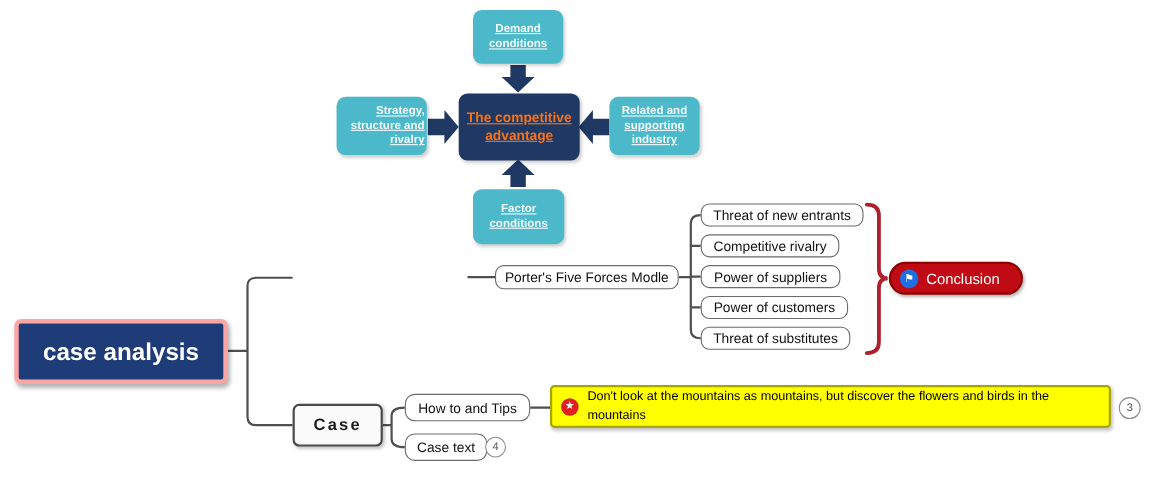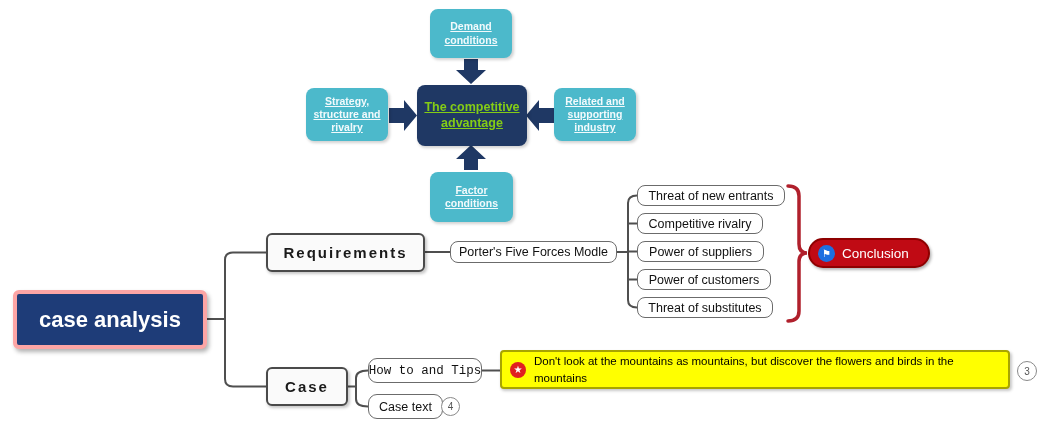--- a/index.html
+++ b/index.html
@@ -12,23 +12,23 @@
   .brace{stroke:var(--brace-red,#b0202c);stroke-width:3.5;fill:none;stroke-linecap:round;}
   .block-arrow{fill:var(--navy,#1f3864);}
 
   
   .tbox{
     position:absolute;display:flex;align-items:center;justify-content:center;
     text-align:center;border-radius:8px;color:#f2fafc;font-weight:bold;
     font-size:10.5px;line-height:1.25;padding:2px;box-sizing:border-box;
     background:var(--teal,#4cb9cb);box-shadow:1.5px 2px 3px rgba(0,0,0,0.18);text-decoration:underline;
   }
-  .tbox.center{background:var(--navy,#1f3864);color:#84cc16;font-size:12.5px;}
+  .tbox.center{background:var(--navy,#1f3864);color:#f97316;font-size:12.5px;}
   .box-demand{left:430px;top:9px;width:82px;height:49px;}
-  .box-strategy{left:306px;top:88px;width:82px;height:53px;}
+  .box-strategy{left:306px;top:88px;width:82px;height:53px;text-align:right;}
   .box-center{left:417px;top:85px;width:110px;height:61px;}
   .box-related{left:554px;top:88px;width:82px;height:53px;}
   .box-factor{left:430px;top:172px;width:83px;height:50px;}
 
   
   .node{
     position:absolute;display:flex;align-items:center;justify-content:center;
     box-sizing:border-box;background:#fff;border:1.5px solid #6b6b6b;
     border-radius:8px;font-size:12.5px;color:#111;white-space:nowrap;
   }
@@ -44,21 +44,21 @@
   }
   .req{left:266px;top:233px;width:159px;height:39px;}
   .case{left:266px;top:367px;width:82px;height:39px;}
   .porter{left:450px;top:241px;width:167px;height:22px;}
   .force{left:637px;height:21px;}
   .f0{top:185px;width:148px;}
   .f1{top:213px;width:126px;}
   .f2{top:241px;width:127px;}
   .f3{top:269px;width:134px;}
   .f4{top:297px;width:136px;}
-  .howto{left:368px;top:358px;width:114px;height:25px;border-radius:9px;font-family:Liberation Mono, monospace;}
+  .howto{left:368px;top:358px;width:114px;height:25px;border-radius:9px;}
   .casetext{left:368px;top:394px;width:75px;height:25px;border-radius:9px;text-align:right;}
 
   .conclusion{
     position:absolute;left:808px;top:238px;width:122px;height:30px;
     box-sizing:border-box;border-radius:15px;background:var(--red,#c00a14);
     border:2px solid var(--red-dark,#8e0000);display:flex;align-items:center;
     gap:7px;padding:0 8px;color:#fff;font-size:13.5px;
     box-shadow:1.5px 2px 3px rgba(0,0,0,0.3);
   }
   .flag-circle{
@@ -121,21 +121,20 @@
     <div class="tbox box-related">
       <span>Related and supporting industry</span>
     </div>
     <div class="tbox box-factor">
       <span>Factor conditions</span>
     </div>
   </div>
 
   <div class="node root">case analysis</div>
 
-  <div class="node main-topic req">Requirements</div>
   <div class="node porter">Porter's Five Forces Modle</div>
 
   <div class="node force f0">Threat of new entrants</div>
   <div class="node force f1">Competitive rivalry</div>
   <div class="node force f2">Power of suppliers</div>
   <div class="node force f3">Power of customers</div>
   <div class="node force f4">Threat of substitutes</div>
 
   <div class="conclusion">
     <span class="flag-circle">

